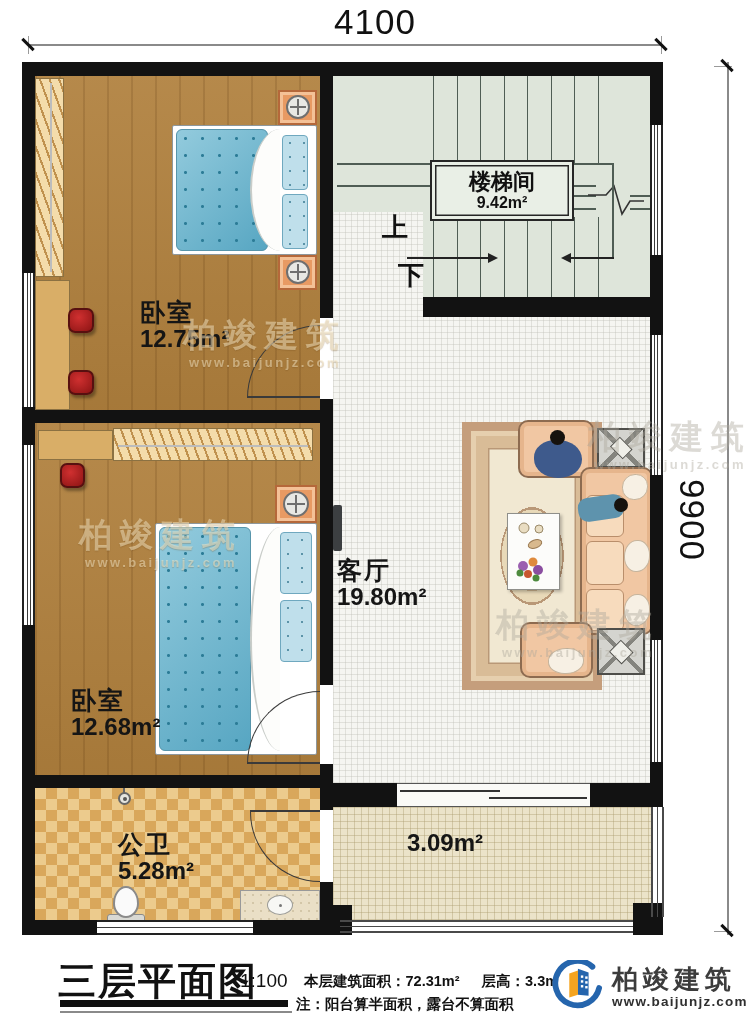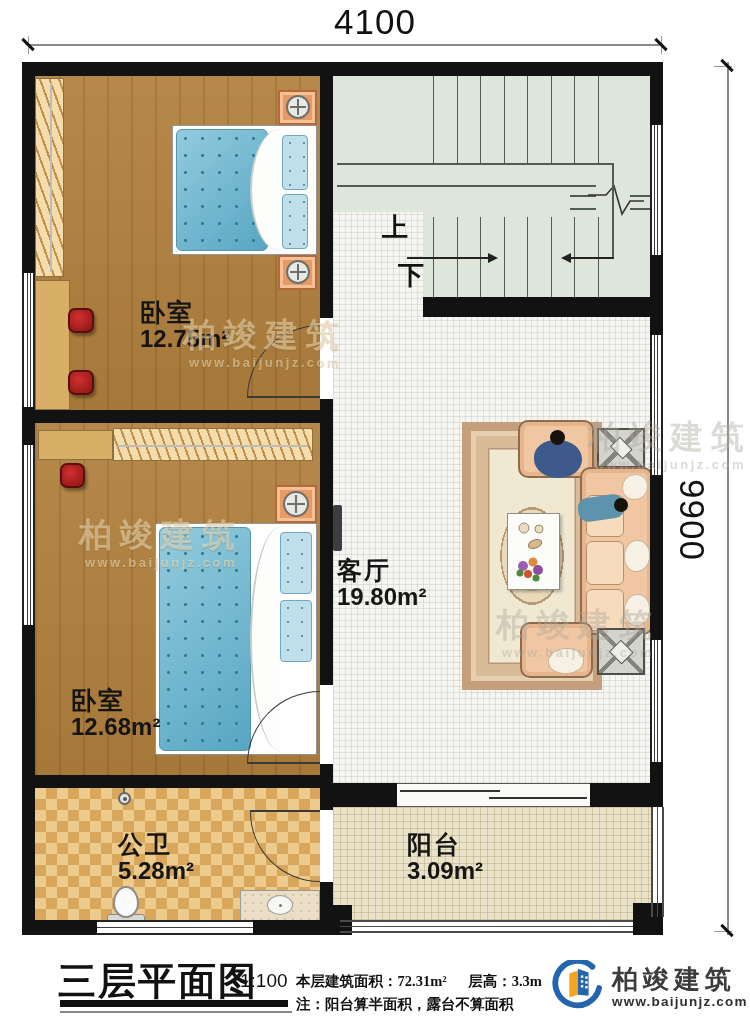--- a/index.html
+++ b/index.html
@@ -162,20 +162,24 @@
       <rect x="8" y="0" width="34" height="32" fill="#dee5da"></rect>
       <path d="M0 11 H18 L26 2 L34 30 L42 17 H56" fill="none" stroke="#333" stroke-width="1.6"></path>
     </svg>
     <div class="sline" style="left:590px;top:101px;width:1.5px;height:94px;"></div>
     <div class="arrow-line" style="left:385px;top:195px;width:84px;height:1.5px;"></div>
     <div class="tri tri-r" style="left:466px;top:191px;"></div>
     <div class="arrow-line" style="left:548px;top:195px;width:44px;height:1.5px;"></div>
     <div class="tri tri-l" style="left:539px;top:191px;"></div>
     <div class="updown" style="left:360px;top:148px;">上</div>
     <div class="updown" style="left:376px;top:196px;">下</div>
+    <div class="stair-box" style="left:408px;top:98px;width:140px;height:57px;">
+      <div class="nm">楼梯间</div>
+      <div class="ar">9.42m²</div>
+    </div>
 
     <div class="wardrobe" style="left:13px;top:16px;width:29px;height:199px;">
         <div class="rod-v"></div>
       </div>
     <div class="desk" style="left:13px;top:218px;width:35px;height:130px;"></div>
     <div class="stool" style="left:46px;top:246px;width:26px;height:25px;"></div>
     <div class="stool" style="left:46px;top:308px;width:26px;height:25px;"></div>
     <div class="bed-base" style="left:150px;top:63px;width:145px;height:130px;"></div>
     <div class="mattress" style="left:154px;top:67px;width:92px;height:122px;"></div>
     <div class="fold" style="left:228px;top:67px;width:30px;height:122px;"></div>
@@ -257,21 +261,20 @@
     <div class="room-label" style="left:315px;top:494px;width:140px;">
       <div class="nm">客厅</div>
       <div class="ar">19.80m²</div>
     </div>
 
     <div class="slide-door" style="left:375px;top:721px;width:193px;height:24px;">
       <div class="panel" style="left:3px;top:6px;width:100px;"></div>
       <div class="panel" style="left:92px;top:13px;width:98px;"></div>
     </div>
     <div class="room-label" style="left:385px;top:768px;width:140px;">
-      <div class="nm">阳台</div>
       <div class="ar">3.09m²</div>
     </div>
 
     <div class="w" style="left:0;top:0;width:641px;height:14px;"></div>
     <div class="w" style="left:0;top:0;width:13px;height:211px;"></div>
     <div class="w" style="left:0;top:345px;width:13px;height:38px;"></div>
     <div class="w" style="left:0;top:563px;width:13px;height:310px;"></div>
     <div class="w" style="left:628px;top:0;width:13px;height:63px;"></div>
     <div class="w" style="left:628px;top:193px;width:13px;height:80px;"></div>
     <div class="w" style="left:628px;top:413px;width:13px;height:165px;"></div>
@@ -322,21 +325,21 @@
   </div>
   <div class="wm wm-light" style="left:560px;top:420px;width:220px;">
     <div class="b">柏竣建筑</div>
     <div class="u">www.baijunjz.com</div>
   </div>
 
   <div class="tb-title" style="left:58px;top:956px;">三层平面图</div>
   <div class="tb-scale" style="left:240px;top:970px;">1:100</div>
   <div class="tb-bar" style="left:60px;top:1000px;width:228px;height:7px;"></div>
   <div class="tb-line" style="left:60px;top:1011px;width:232px;height:2px;"></div>
-  <div class="tb-info" style="left:296px;top:972px;font-family:Liberation Serif, serif;">
+  <div class="tb-info" style="left:304px;top:972px;">
     <span>本层建筑面积：72.31m²</span><span class="gap"></span>
     <span>层高：3.3m</span>
   </div>
   <div class="tb-info" style="left:296px;top:995px;">注：阳台算半面积，露台不算面积</div>
 
   <div class="logo" style="left:550px;top:960px;">
     <svg width="54" height="54" viewBox="0 0 56 56">
       <path d="M44 7 A 23 23 0 1 0 51 29" fill="none" stroke="#2565ad" stroke-width="6" stroke-linecap="round"></path>
       <polygon points="20,14 29,11 29,36 20,39" fill="#f5a41f"></polygon>
       <polygon points="29,9 40,13 40,37 29,36" fill="#2565ad"></polygon>

